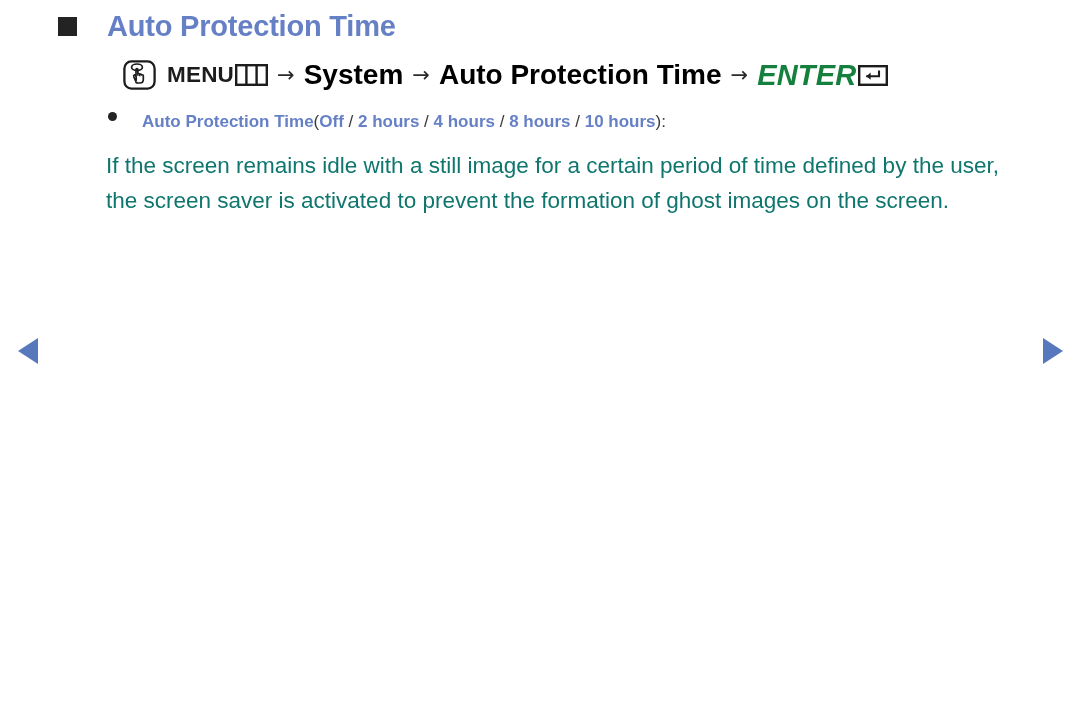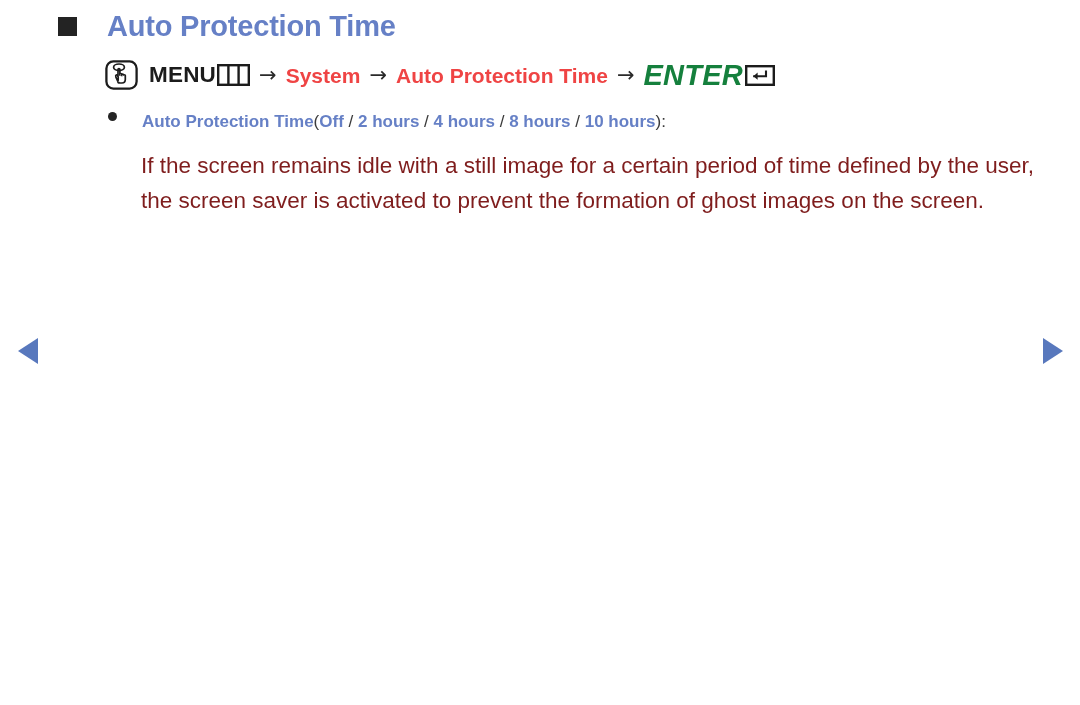--- a/index.html
+++ b/index.html
@@ -36,21 +36,21 @@
     font-weight: bold;
     color: #6680c6;
     letter-spacing: -0.2px;
     line-height: 1;
     white-space: nowrap;
   }
 
   
   .menu-path {
     position: absolute;
-    left: 105px;
+    left: 123px;
     top: 60px;
     display: flex;
     align-items: center;
     white-space: nowrap;
     font-size: 22px;
     line-height: 1;
     text-align: center;
   }
   .touch-icon {
     width: 33px;
@@ -73,23 +73,23 @@
     display: block;
   }
   .arrow-sep {
     color: #2a2a2a;
     font-size: 21px;
     margin: 0 9px;
     font-family: "DejaVu Sans", sans-serif;
     line-height: 1;
   }
   .path-blue {
-    color: #ef4444;
-    font-weight: bold;
-    font-size: 21px;
+    color: #000000;
+    font-weight: bold;
+    font-size: 28px;
   }
   .enter-word {
     font-weight: bold;
     color: #15803d;
     font-size: 29px;
     letter-spacing: 0.2px;
     font-style: italic;
   }
   .return-icon {
     width: 30px;
@@ -130,23 +130,22 @@
   }
 
   
   .body-text {
     position: absolute;
     left: 106px;
     top: 148px;
     width: 912px;
     font-size: 22.5px;
     line-height: 35px;
-    color: #7f1d1d;
+    color: #0f766e;
     font-weight: normal;
-    margin-left: 35px;
   }
 
   
   .nav-arrow {
     position: absolute;
     top: 337px;
     width: 24px;
     height: 28px;
     cursor: pointer;
   }

